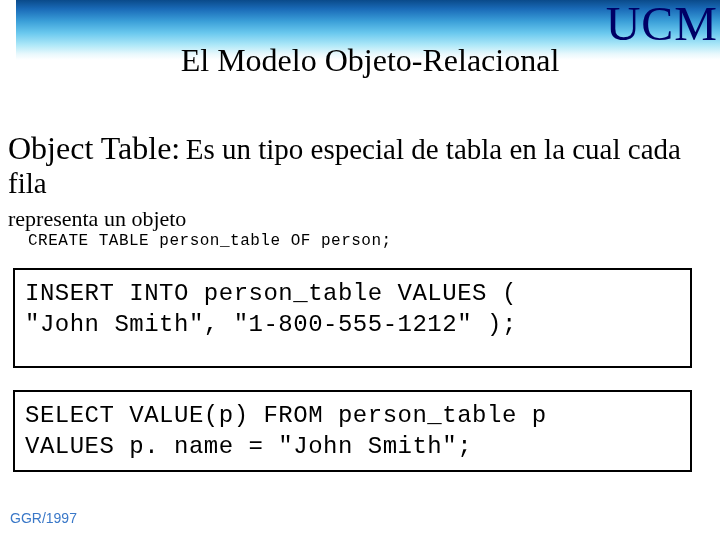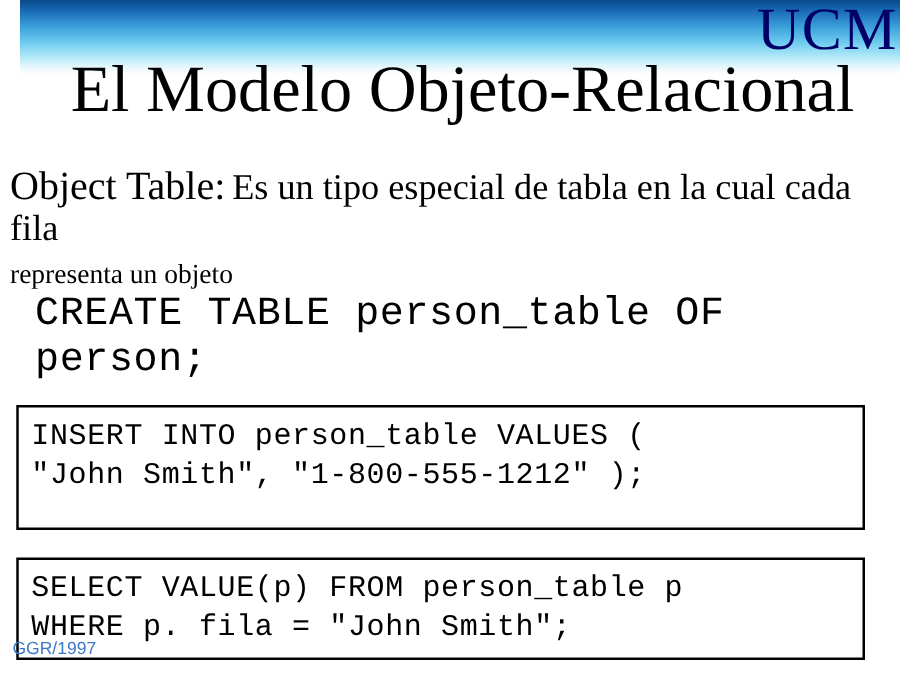--- a/index.html
+++ b/index.html
@@ -34,21 +34,21 @@
     color: #000066;
     font-family: "Times New Roman", Times, serif;
     letter-spacing: 1px;
   }
   .title {
     position: absolute;
     top: 42px;
     left: 0;
     width: 100%;
     text-align: center;
-    font-size: 53px;
+    font-size: 32px;
     font-weight: 400;
     color: #000000;
     padding-left: 20px;
   }
   .content {
     position: absolute;
     top: 130px;
     left: 8px;
     right: 8px;
   }
@@ -63,21 +63,21 @@
   }
   .subtitle-desc {
     font-size: 29px;
     font-weight: 400;
   }
   .subtitle-cont {
     font-size: 22px;
   }
   .code-line {
     font-family: "Courier New", Courier, monospace;
-    font-size: 32px;
+    font-size: 16px;
     margin-left: 20px;
     margin-bottom: 18px;
     letter-spacing: 0.5px;
   }
   .code-box {
     border: 2px solid #000;
     margin: 0 20px 22px 5px;
     padding: 8px 10px;
     font-family: "Courier New", Courier, monospace;
     font-size: 24px;
@@ -110,16 +110,16 @@
     <span class="subtitle-desc">Es un tipo especial de tabla en la cual cada fila</span>
   </div>
   <div class="subtitle-cont">representa un objeto</div>
 
   <div class="code-line">CREATE TABLE person_table OF person;</div>
 
   <div class="code-box code-box-tall">INSERT INTO person_table VALUES (
 "John Smith", "1-800-555-1212" );</div>
 
   <div class="code-box">SELECT VALUE(p) FROM person_table p
-WHERE p. fila = "John Smith";</div>
+VALUES p. name = "John Smith";</div>
 </div>
 
 <div class="footer">GGR/1997</div>
 
 </body></html>

